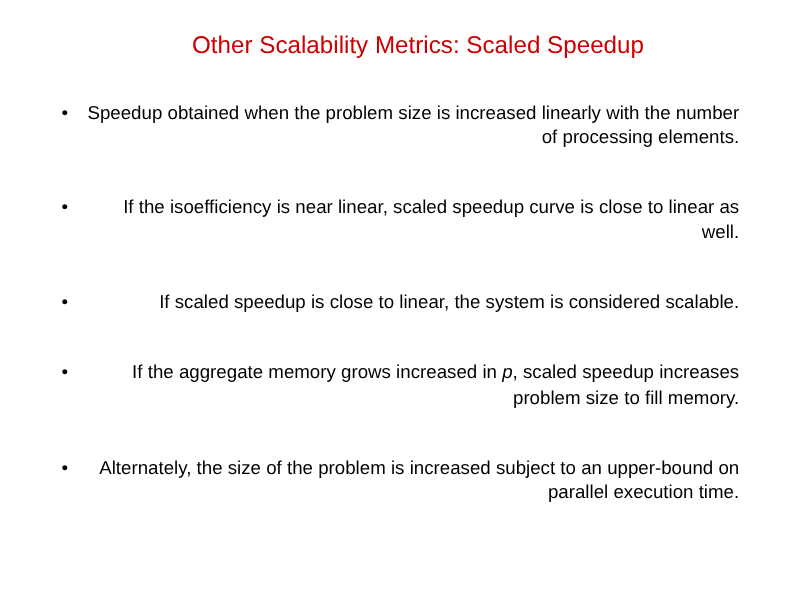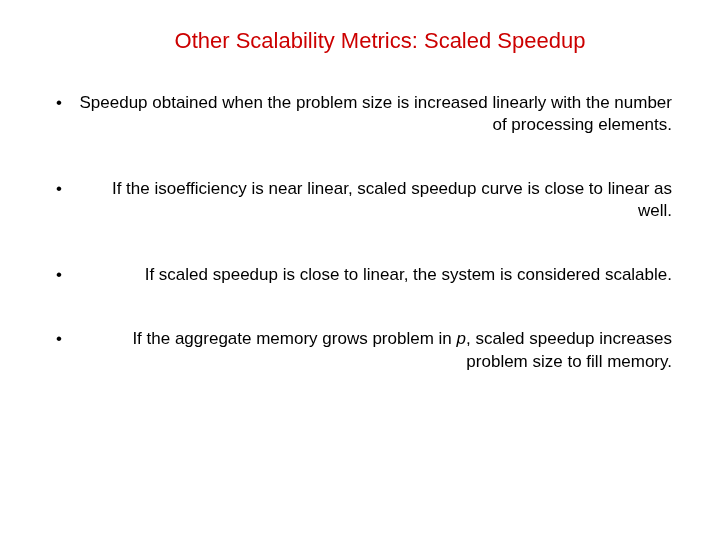--- a/index.html
+++ b/index.html
@@ -55,15 +55,18 @@
   <li>
     <span>Speedup obtained when the problem size is increased linearly with the number of processing elements.</span>
   </li>
   <li>
     <span>If the isoefficiency is near linear, scaled speedup curve is close to linear as well.</span>
   </li>
   <li>
     <span>If scaled speedup is close to linear, the system is considered scalable.</span>
   </li>
   <li>
-    <span>If the aggregate memory grows problem in </span><span class="italic">p</span><span>, scaled speedup increases problem size to fill memory.</span>
+    <span>If the aggregate memory grows increased in </span><span class="italic">p</span><span>, scaled speedup increases problem size to fill memory.</span>
+  </li>
+  <li>
+    <span>Alternately, the size of the problem is increased subject to an upper-bound on parallel execution time.</span>
   </li>
 </ul>
 
 </body></html>

